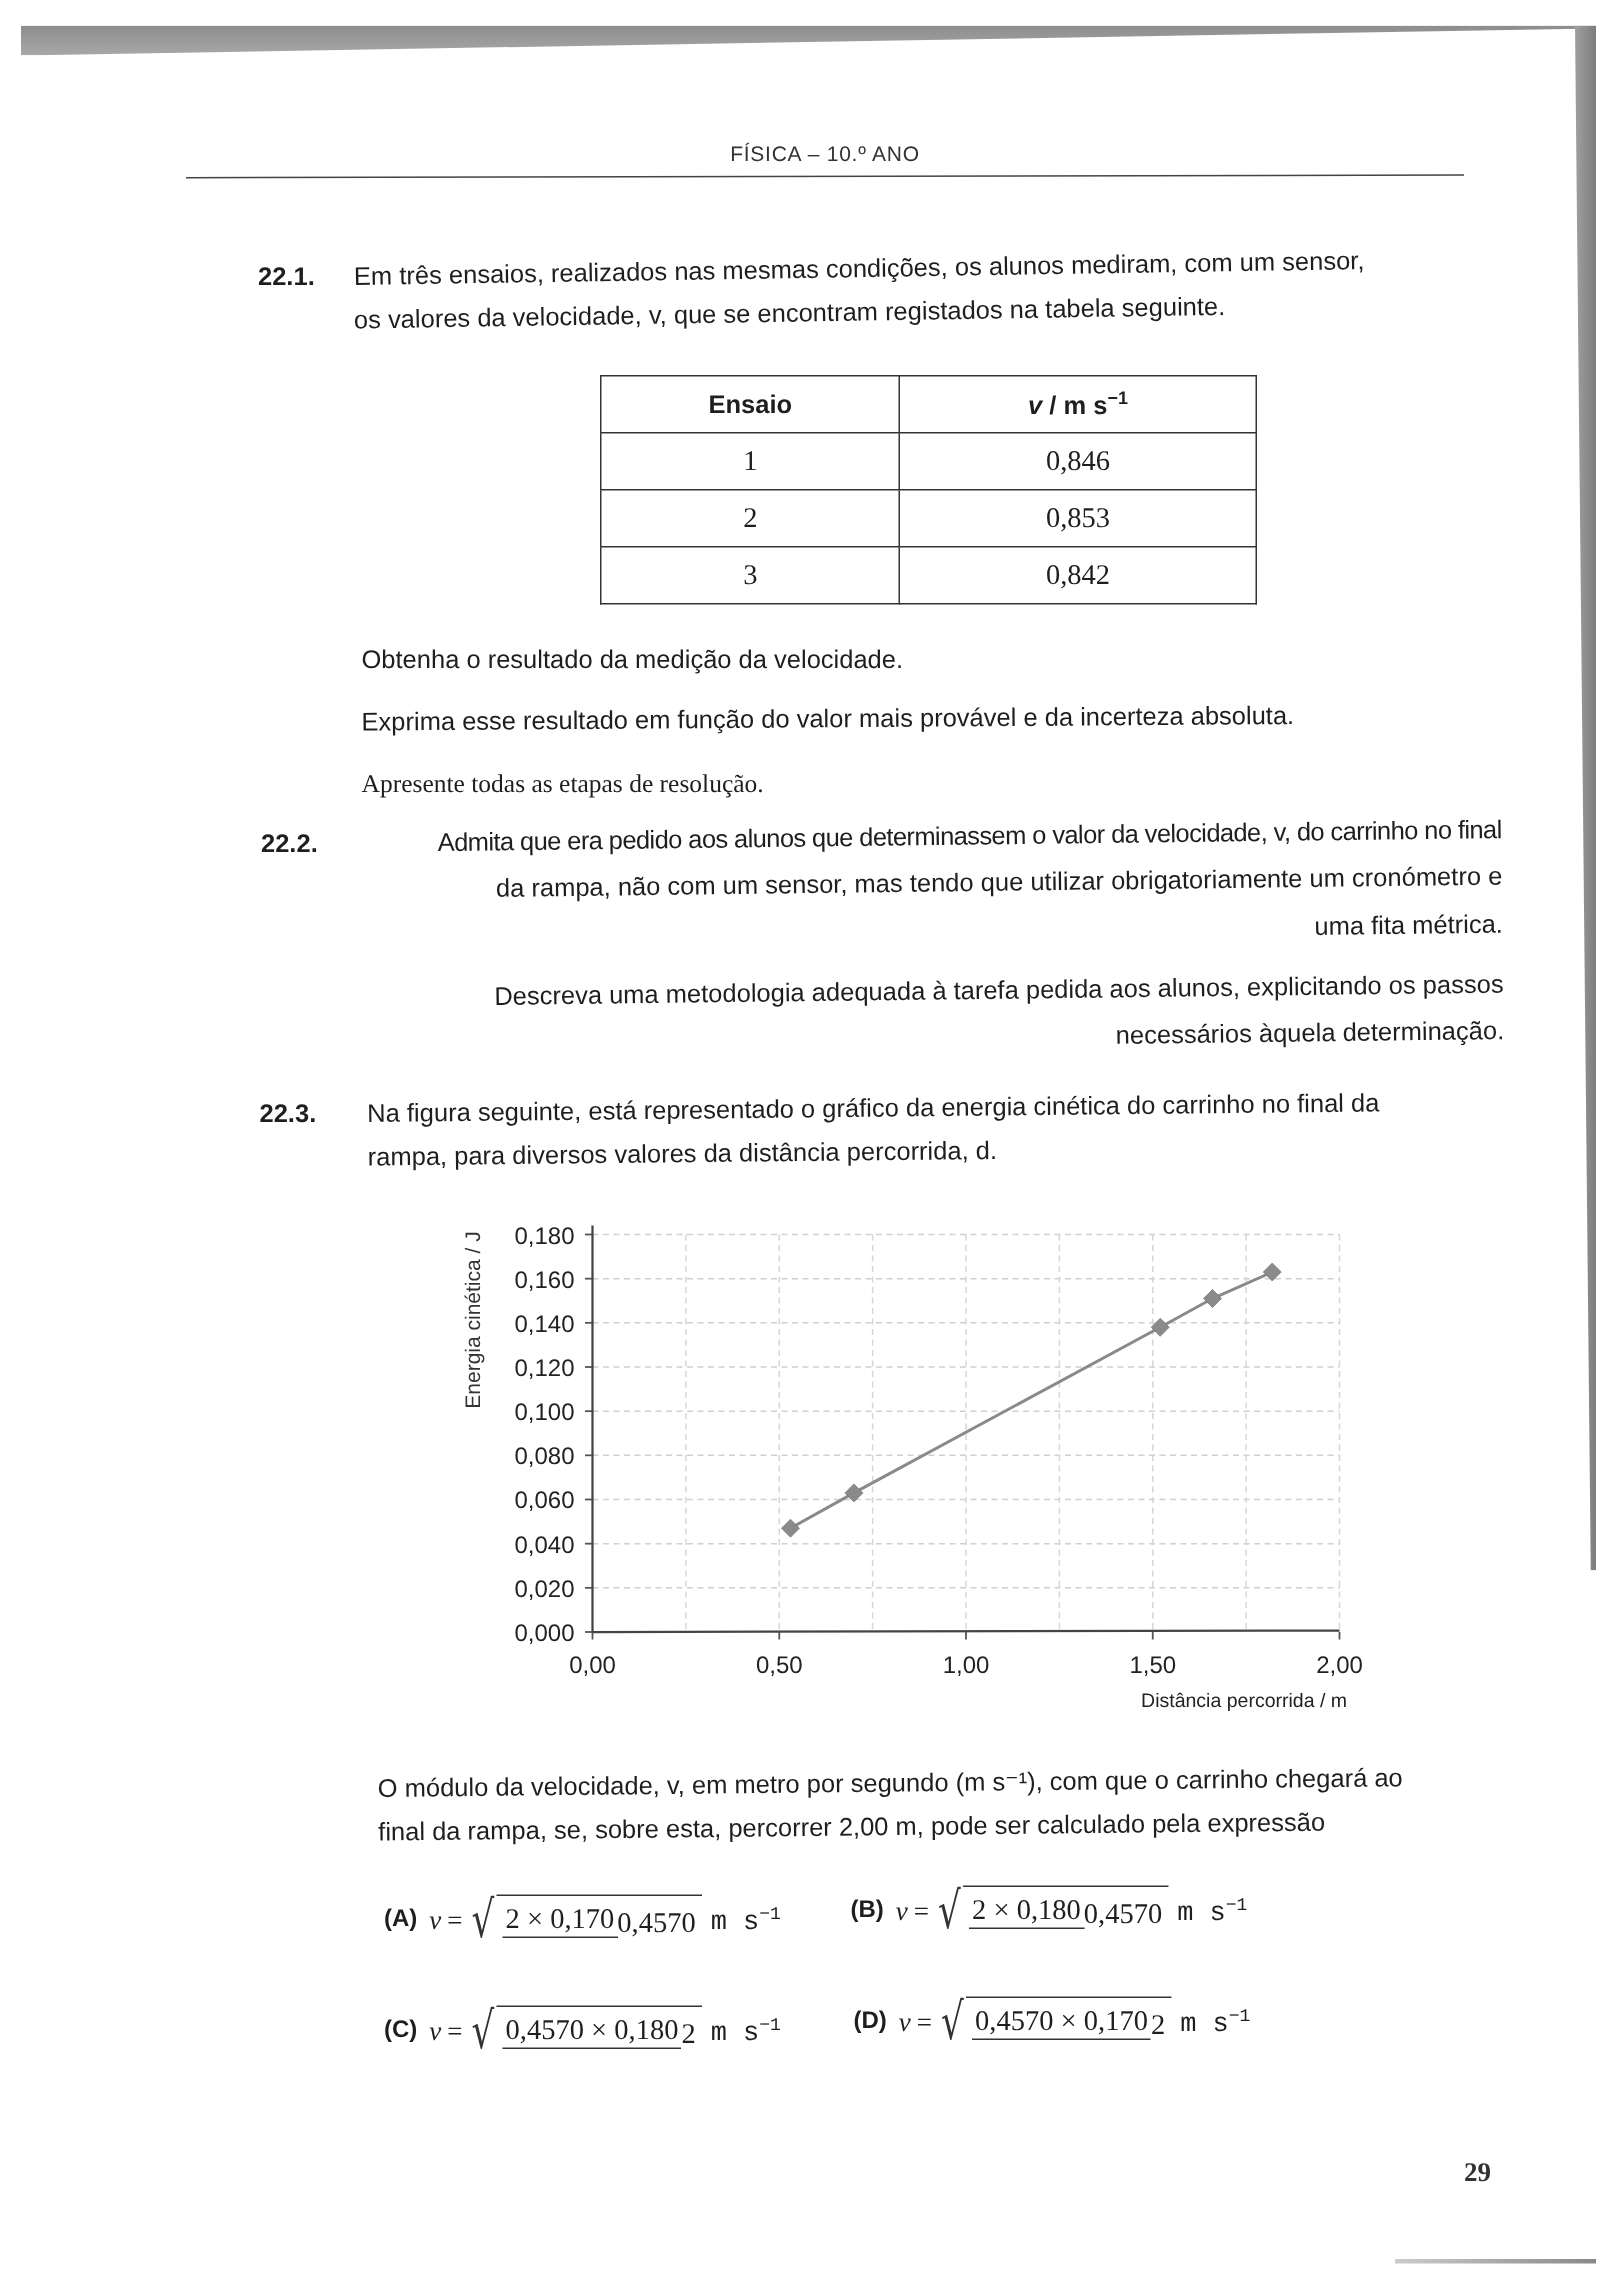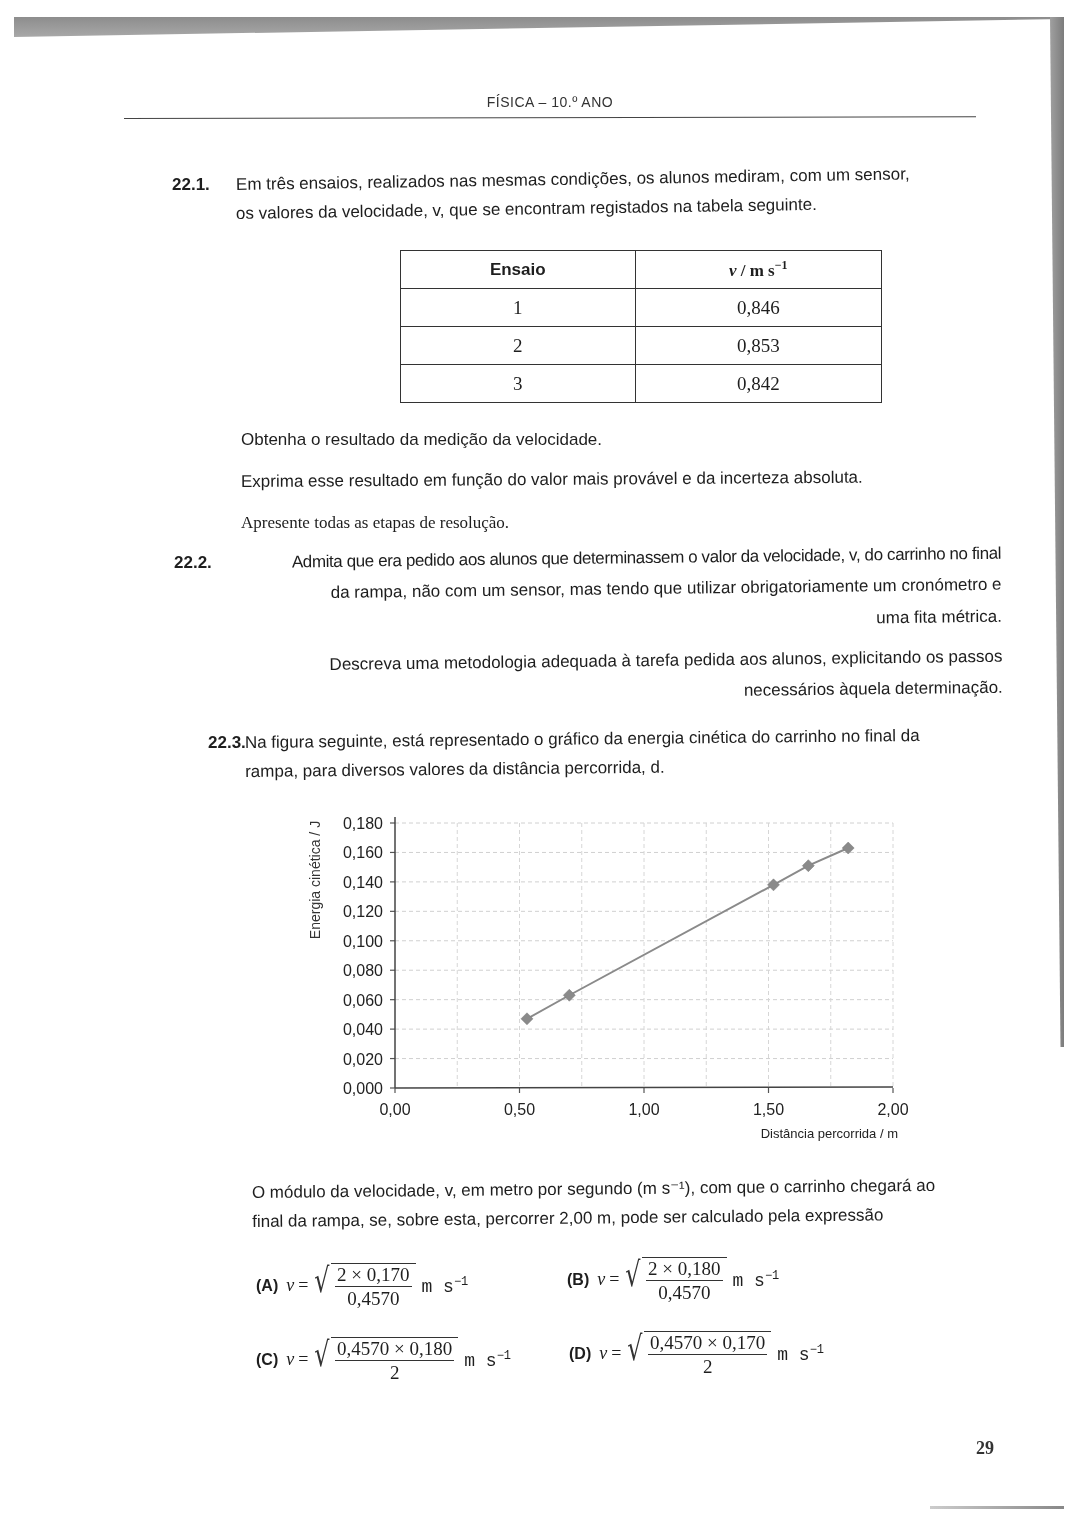--- a/index.html
+++ b/index.html
@@ -18,37 +18,37 @@
     clip-path: polygon(0 0, 100% 0, 100% 100%, 75% 100%);
   }
   .header { position: absolute; top: 94px; left: 0; width: 1100px; text-align: center; font-size: 14px; letter-spacing: 0.5px; color: #333; }
   .header-rule { position: absolute; left: 124px; top: 118px; width: 852px; height: 0; border-top: 1.5px solid #444; transform: rotate(-0.12deg); transform-origin: left; }
 
   .q { position: absolute; font-size: 17px; line-height: 1.55; }
   .q .num { position: absolute; left: -70px; font-weight: bold; }
   .q p { margin: 0; }
   .para { position: absolute; font-size: 17px; line-height: 1.4; }
 
-  table.data { position: absolute; left: 400px; top: 250px; width: 482px; border-collapse: collapse; font-size: 18px; }
+  table.data { position: absolute; left: 400px; top: 250px; width: 438px; border-collapse: collapse; font-size: 18px; }
   table.data th, table.data td { border: 1.5px solid #333; text-align: center; height: 37px; padding: 0; }
   table.data th { font-weight: bold; font-size: 17px; }
   table.data td { font-family: "Liberation Serif", "DejaVu Serif", serif; font-size: 19px; }
-  .th-unit { font-family: Liberation Serif, serif; font-weight: bold; }
+  .th-unit { font-family: Liberation Sans, sans-serif; font-weight: bold; }
   .th-unit i { font-weight: bold; }
 
   .chart-wrap { position: absolute; left: 300px; top: 800px; width: 640px; height: 350px; }
   .chart-wrap svg text { font-family: "Liberation Sans", "DejaVu Sans", sans-serif; }
 
   .opt { position: absolute; font-size: 18px; display: flex; align-items: center; }
   .opt .lbl { font-weight: bold; font-size: 16px; margin-right: 8px; }
   .opt .vv { font-family: "Liberation Serif", serif; font-style: italic; font-size: 18px; margin-right: 4px; }
   .eq { font-family: "Liberation Serif", serif; margin-right: 3px; }
   .sqrt { display: inline-flex; align-items: stretch; }
   .sqrt .rad { font-family: "DejaVu Serif", serif; font-size: 34px; line-height: 1; transform: scaleX(0.7); margin-right: -2px; color: #333; }
-  .sqrt .inner { border-top: 1.3px solid #333; padding: 1px 4px 0 4px; display: inline-flex; flex-direction: column; align-items: center; text-align: center; }
+  .sqrt .inner { border-top: 1.3px solid #333; padding: 1px 4px 0 4px; display: inline-flex; flex-direction: row; align-items: center; text-align: center; }
   .frac-n { font-family: "Liberation Serif", serif; font-size: 19px; line-height: 1; padding: 0 2px 2px 2px; border-bottom: 1.3px solid #333; }
   .frac-d { font-family: "Liberation Serif", serif; font-size: 19px; line-height: 1; padding-top: 2px; }
   .unit { font-family: Liberation Mono, monospace; font-size: 18px; margin-left: 6px; }
   .unit sup { font-size: 12px; }
   .page-num { position: absolute; left: 976px; top: 1438px; font-size: 18px; font-weight: bold; color: #333; font-family: Liberation Serif, serif; }
   .foot-rule { position: absolute; left: 930px; top: 1506px; width: 134px; height: 3px; background: linear-gradient(90deg, #ccc, #888); }
 </style>
 </head>
 <body>
 
@@ -98,21 +98,21 @@
   <div style="transform:rotate(-0.7deg);transform-origin:left;">
     <p style="letter-spacing:-0.4px">Admita que era pedido aos alunos que determinassem o valor da velocidade, v, do carrinho no final</p>
     <p style="margin-top:5px">da rampa, não com um sensor, mas tendo que utilizar obrigatoriamente um cronómetro e</p>
     <p style="margin-top:5px">uma fita métrica.</p>
     <p style="margin-top:14px">Descreva uma metodologia adequada à tarefa pedida aos alunos, explicitando os passos</p>
     <p style="margin-top:5px">necessários àquela determinação.</p>
   </div>
 </div>
 
 <div class="q" style="left:245px; top:730px; width:760px;">
-  <span class="num" style="left:-72px;margin-left:35px;">22.3.</span>
+  <span class="num" style="left:-72px;">22.3.</span>
   <div style="transform:rotate(-0.6deg);transform-origin:left;">
     <p>Na figura seguinte, está representado o gráfico da energia cinética do carrinho no final da</p>
     <p style="margin-top:3px">rampa, para diversos valores da distância percorrida, d.</p>
   </div>
 </div>
 
 <div class="chart-wrap">
   <svg id="chart" width="640" height="350">
     <g id="grid">
         <line x1="95" x2="593" y1="258.55555555555554" y2="258.55555555555554" stroke="#d0d0d0" stroke-width="1" stroke-dasharray="4,3"></line>

